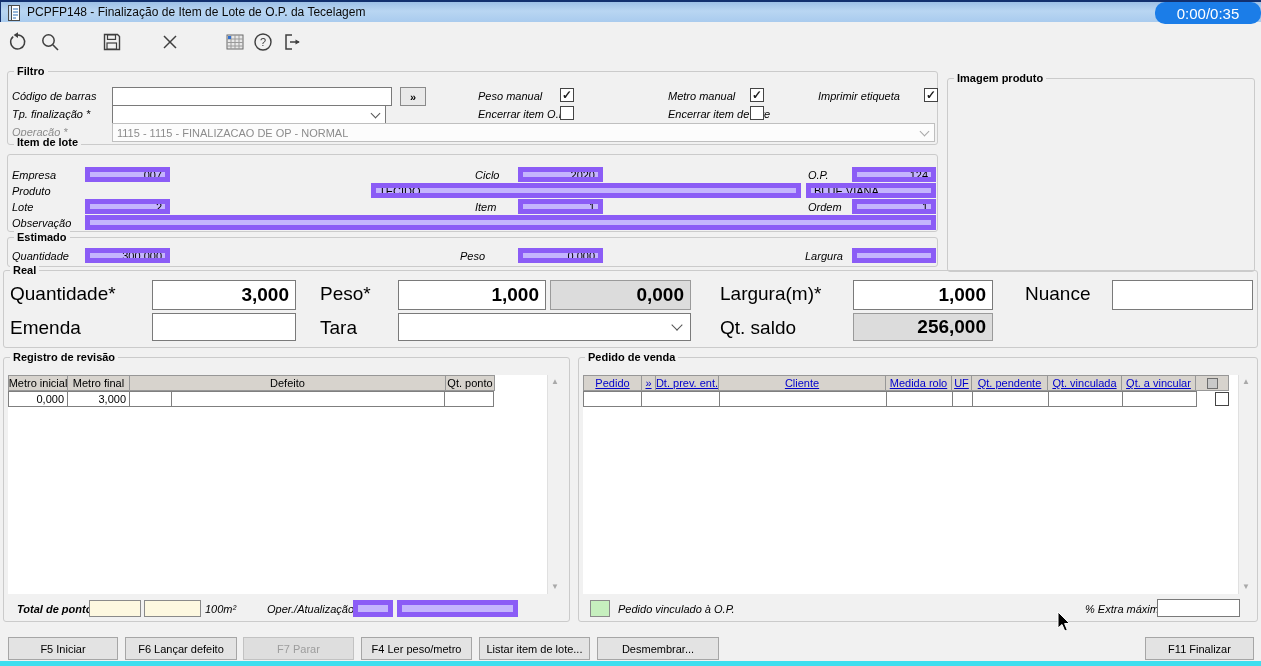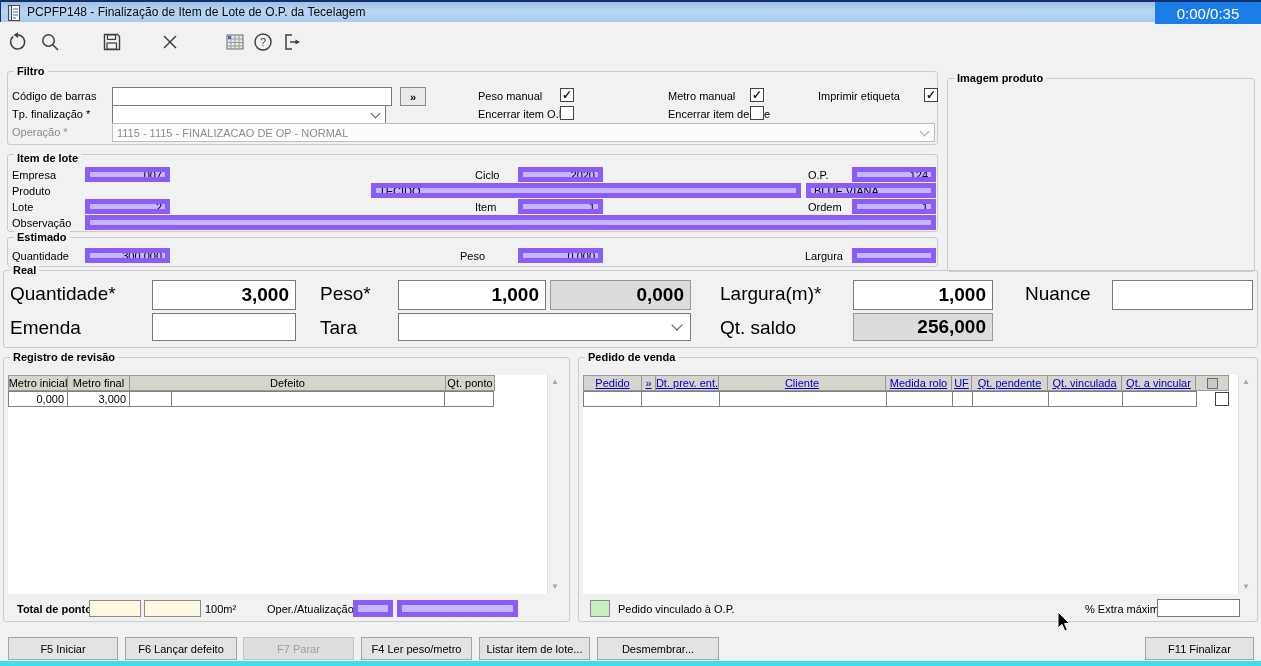--- a/index.html
+++ b/index.html
@@ -15,32 +15,32 @@
   .titlebar {
     position:absolute; left:0; top:0; width:1261px; height:22px;
     background: linear-gradient(to bottom, #9dc0e6 0%, #b9d6f2 45%, #a9cbee 100%);
     border-top: 2px solid #12306e; border-left: 1px solid #12306e;
     display:flex; align-items:center;
   }
   .titlebar .ttext { margin-left:26px; font-size:12px; color:#0a0a0a; }
   .timerbox {
     position:absolute; right:0; top:0; height:22px; width:106px;
     background:#1b7de8; color:#fff; font-size:15px;
-    display:flex; align-items:center; justify-content:center;
+    display:flex; align-items:center; justify-content:center;border-radius:10px;
   }
 
   
   .tbicon { position:absolute; top:30px; width:24px; height:24px; display:flex; align-items:center; justify-content:center; cursor:pointer; }
 
   
   .grp { position:absolute; border:1px solid #cbcbcb; border-radius:3px; }
   .legend {
     position:absolute; background:#f1f1f1; font-weight:bold; padding:0 3px; white-space:nowrap;
   }
-  .lbl { position:absolute; white-space:nowrap; }
+  .lbl { position:absolute; white-space:nowrap;font-style:italic; }
   .lbl.gray { color:#8c8c8c; }
 
   
   .fld {
     position:absolute; border:5px solid #8b5cf6; background:#c4b5fd;
     display:flex; align-items:center; padding:0 3px; overflow:hidden; white-space:nowrap;
   }
   .fld.right { justify-content:flex-end; }
   .inp { background:#fff; border:1px solid #7a7a7a; }
   .cream { background:#fdf8e0; border:1px solid #8a8a8a; }
@@ -211,21 +211,21 @@
   <span class="lbl gray" style="left:12px;top:126px">Operação *</span>
   <div class="combo disabled" style="left:112px;top:123px;width:823px;height:19px">
     <span>1115 - 1115 - FINALIZACAO DE OP - NORMAL</span>
     <span class="chev"></span>
   </div>
 
   <div class="grp" style="left:947px;top:78px;width:308px;height:194px"></div>
   <span class="legend" style="left:954px;top:72px">Imagem produto</span>
 
   <div class="grp" style="left:7px;top:154px;width:931px;height:78px"></div>
-  <span class="legend" style="left:14px;top:152px">Item de lote</span>
+  <span class="legend" style="left:14px;top:136px">Item de lote</span>
 
   <span class="lbl" style="left:12px;top:169px">Empresa</span>
   <div class="fld right" style="left:85px;top:167px;width:85px;height:15px">007</div>
   <span class="lbl" style="left:475px;top:169px">Ciclo</span>
   <div class="fld right" style="left:518px;top:167px;width:85px;height:15px">2020</div>
   <span class="lbl" style="left:808px;top:169px">O.P.</span>
   <div class="fld right" style="left:852px;top:167px;width:84px;height:15px">124</div>
 
   <span class="lbl" style="left:12px;top:185px">Produto</span>
   <div class="fld" style="left:371px;top:183px;width:430px;height:15px">TECIDO</div>

